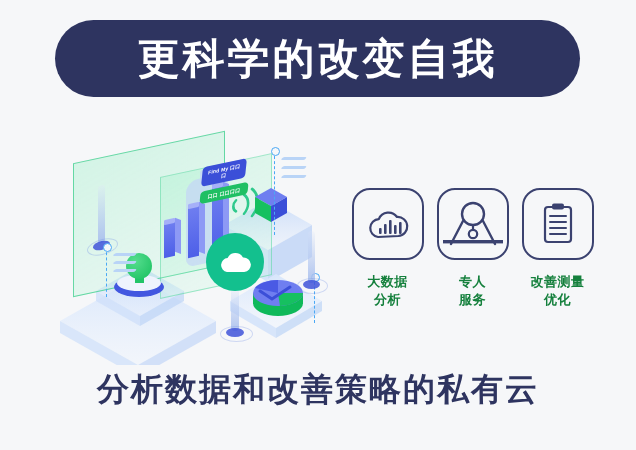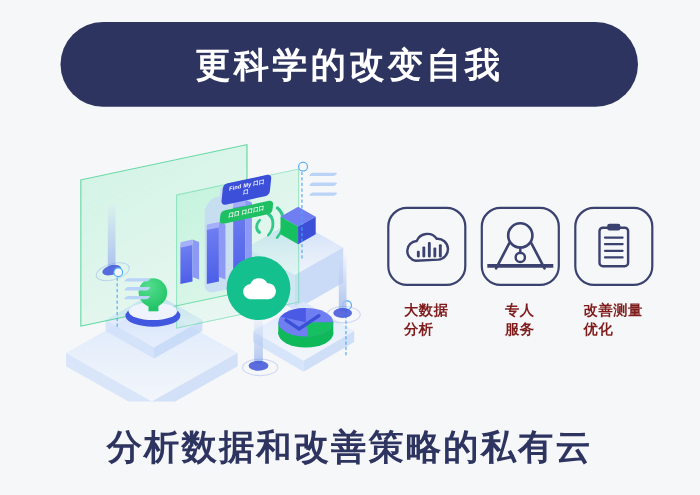--- a/index.html
+++ b/index.html
@@ -11,21 +11,21 @@
   }
   .stage{position:absolute;inset:0;}
 
   
   .banner{
     position:absolute;left:55px;top:20px;width:525px;height:77px;
     background:#2e3460;border-radius:39px;
     display:flex;align-items:center;justify-content:center;
   }
   .banner-text{
-    color:#ffffff;font-size:32px;font-weight:bold;letter-spacing:3px;
+    color:#ffffff;font-size:42px;font-weight:bold;letter-spacing:3px;
     line-height:1;white-space:nowrap;text-align:center;
   }
 
   
   .illus{position:absolute;left:40px;top:125px;width:300px;height:240px;}
 
   .glass-panel{
     position:absolute;left:33px;top:22px;width:150px;height:132px;
     background:linear-gradient(160deg,rgba(140,238,190,.32),rgba(175,245,210,.20));
     border:1.3px solid rgba(60,205,140,.75);
@@ -122,27 +122,27 @@
   .rthermo-halo{position:absolute;left:257px;top:153px;width:29px;height:14px;border:1px solid rgba(120,150,230,.32);border-radius:50%;}
 
   
   .features{position:absolute;left:352px;top:188px;width:242px;display:flex;gap:14px;}
   .feature{width:71px;display:flex;flex-direction:column;align-items:center;}
   .feature-box{
     width:68px;height:68px;border:2px solid #3b4270;border-radius:18px;
     display:flex;align-items:center;justify-content:center;background:#f6f7f9;
   }
   .feature-label{
-    margin-top:13px;color:#7f1d1d;font-size:13px;font-weight:bold;
-    line-height:1.35;letter-spacing:.5px;
+    margin-top:13px;color:#15803d;font-size:13px;font-weight:bold;
+    line-height:1.35;text-align:center;letter-spacing:.5px;
   }
 
   
   .tagline{
-    position:absolute;left:0;top:385px;width:636px;text-align:center;
+    position:absolute;left:0;top:368px;width:636px;text-align:center;
     color:#2e3460;font-size:32px;font-weight:bold;letter-spacing:2px;
   }
 </style>
 </head>
 <body>
 
 <div class="stage">
 
   <div class="banner">
     <span class="banner-text">更科学的改变自我</span>

